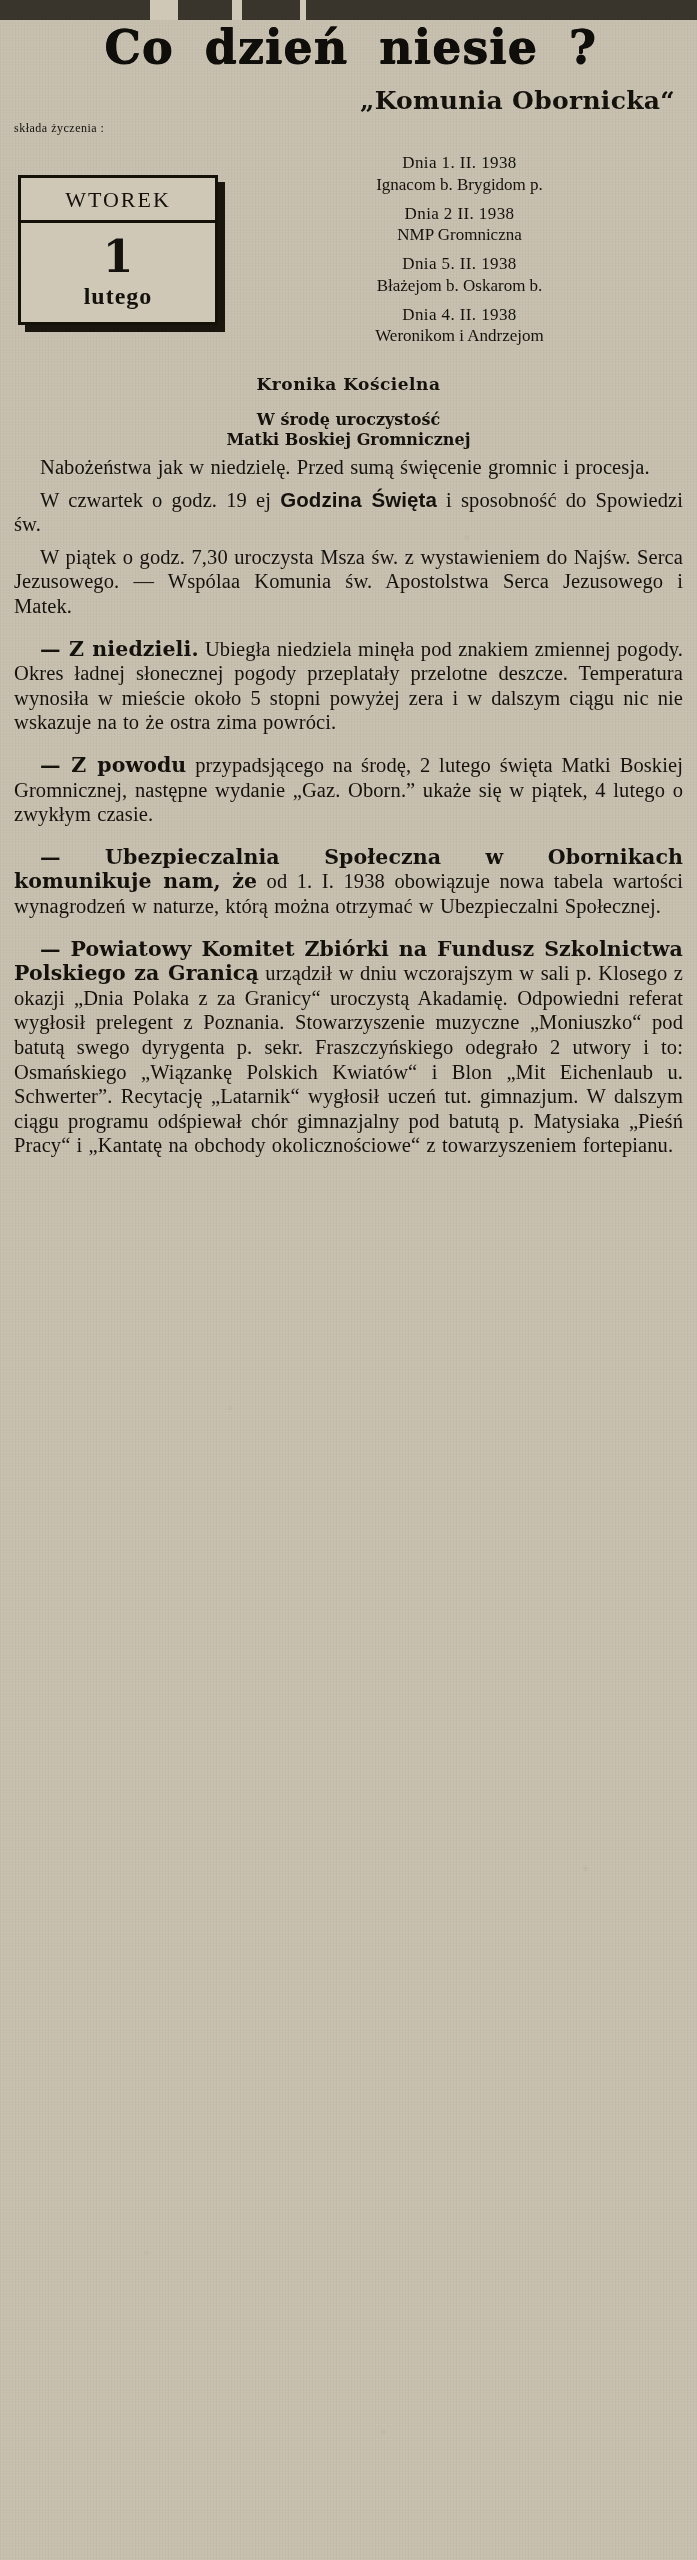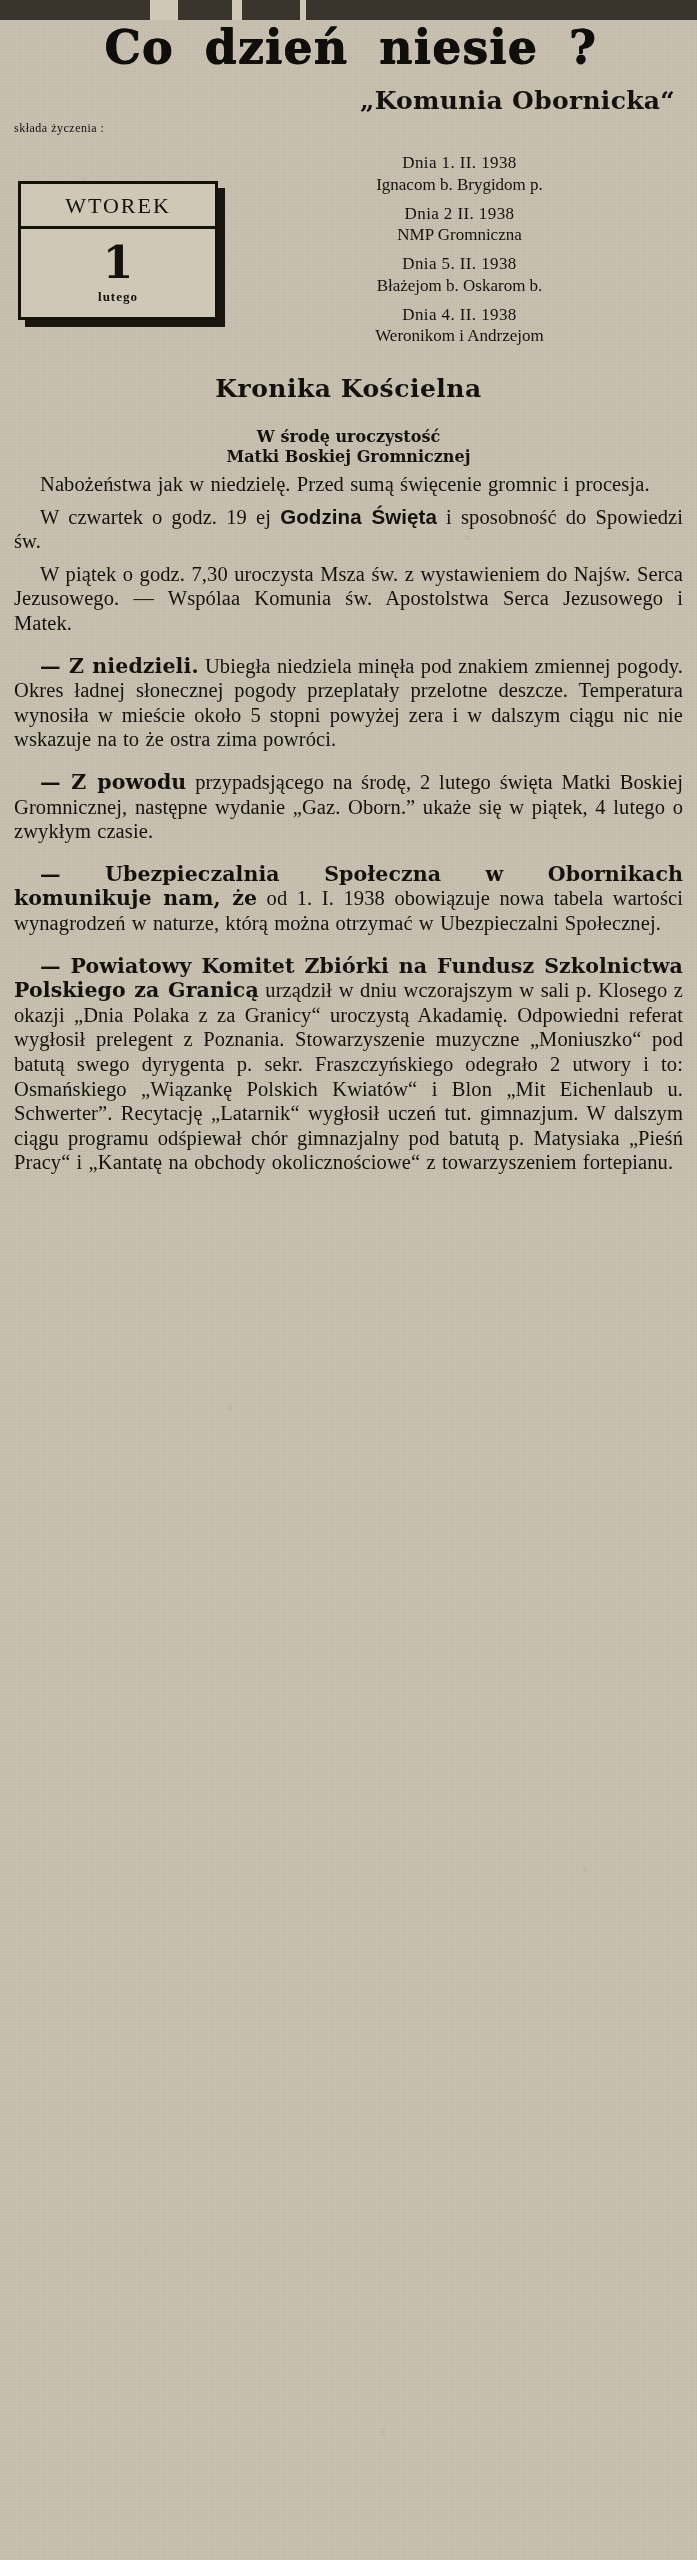--- a/index.html
+++ b/index.html
@@ -106,41 +106,41 @@
   .cal-num {
     text-align: center;
     font-family: "DejaVu Serif", serif;
     font-weight: bold;
     font-size: 44px;
     line-height: 1;
     padding-top: 12px;
   }
   .cal-month {
     text-align: center;
-    font-size: 13px;
+    font-size: 24px;
     font-weight: bold;
     padding: 4px 0 12px;
     letter-spacing: 1px;
   }
   .names {
     flex: 1;
     margin-left: 18px;
     text-align: center;
     font-size: 17px;
     line-height: 1.28;
     padding-top: 6px;
   }
   .names .grp { margin-bottom: 7px; }
   .names .d { letter-spacing: 0.4px; }
   h2.section {
     text-align: center;
     font-family: "DejaVu Serif", serif;
     font-weight: bold;
-    font-size: 25px;
-    margin: 20px 0 24px;
+    font-size: 17px;
+    margin: 20px 0 16px;
     letter-spacing: 0.5px;
   }
   h3.sub {
     text-align: center;
     font-family: "DejaVu Serif", serif;
     font-weight: bold;
     font-size: 16px;
     line-height: 1.22;
     margin: 0 0 6px;
   }

